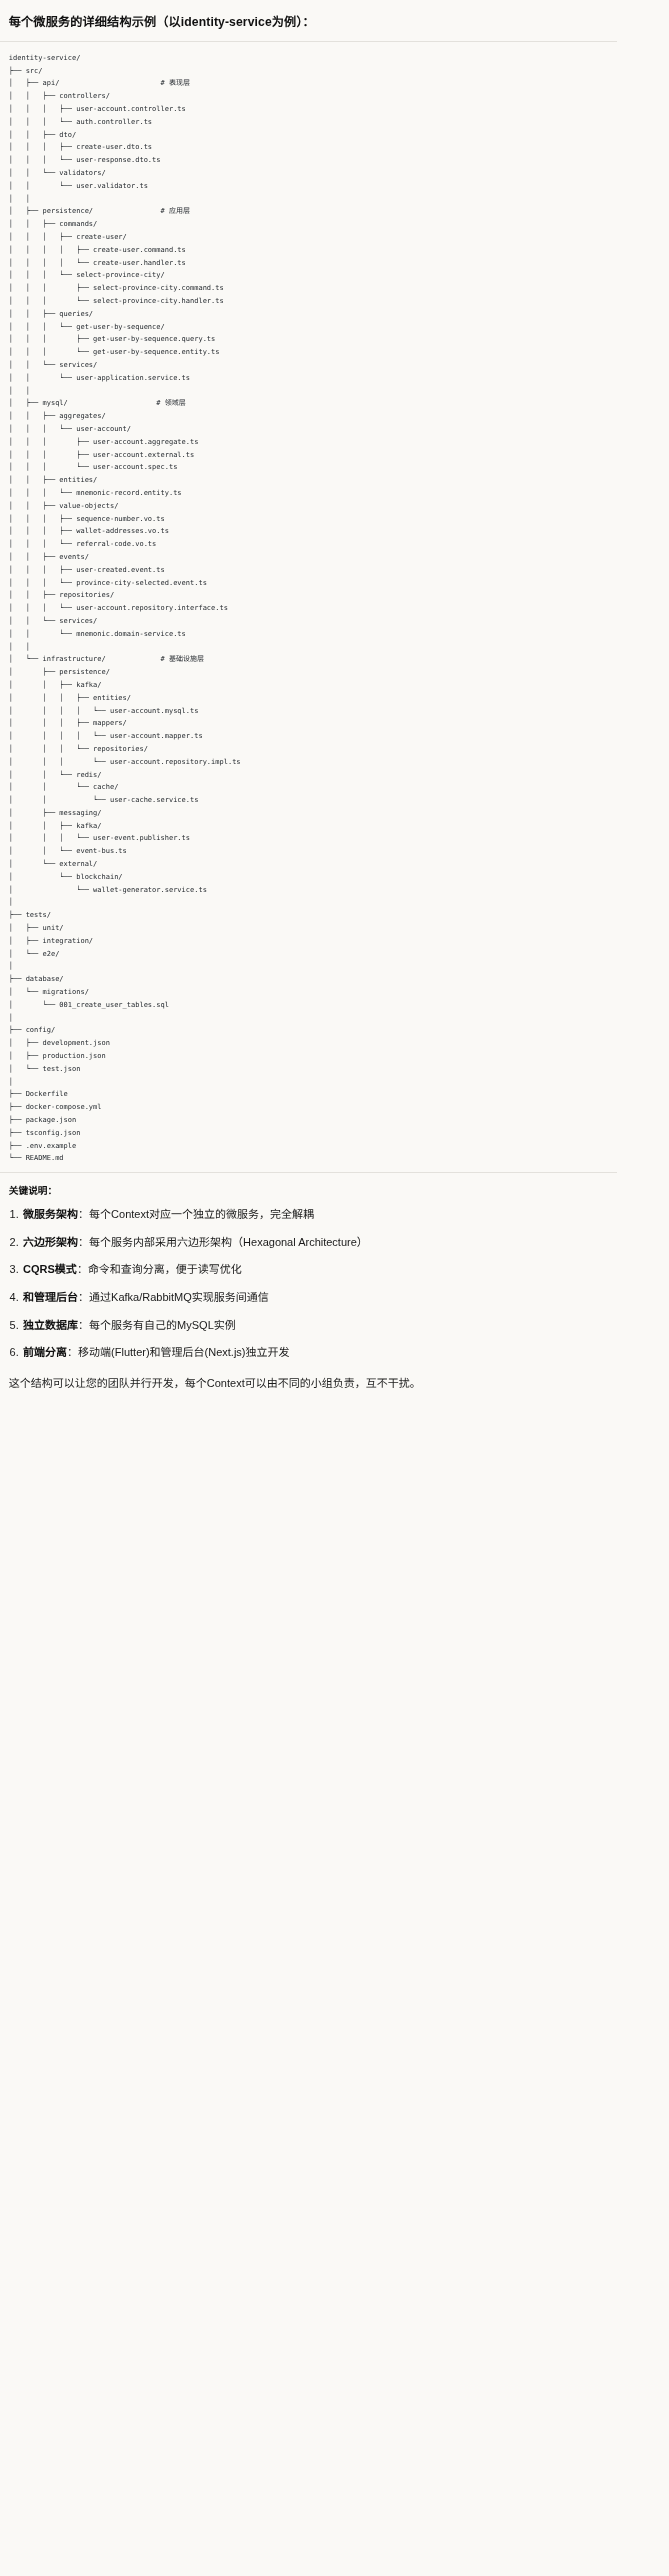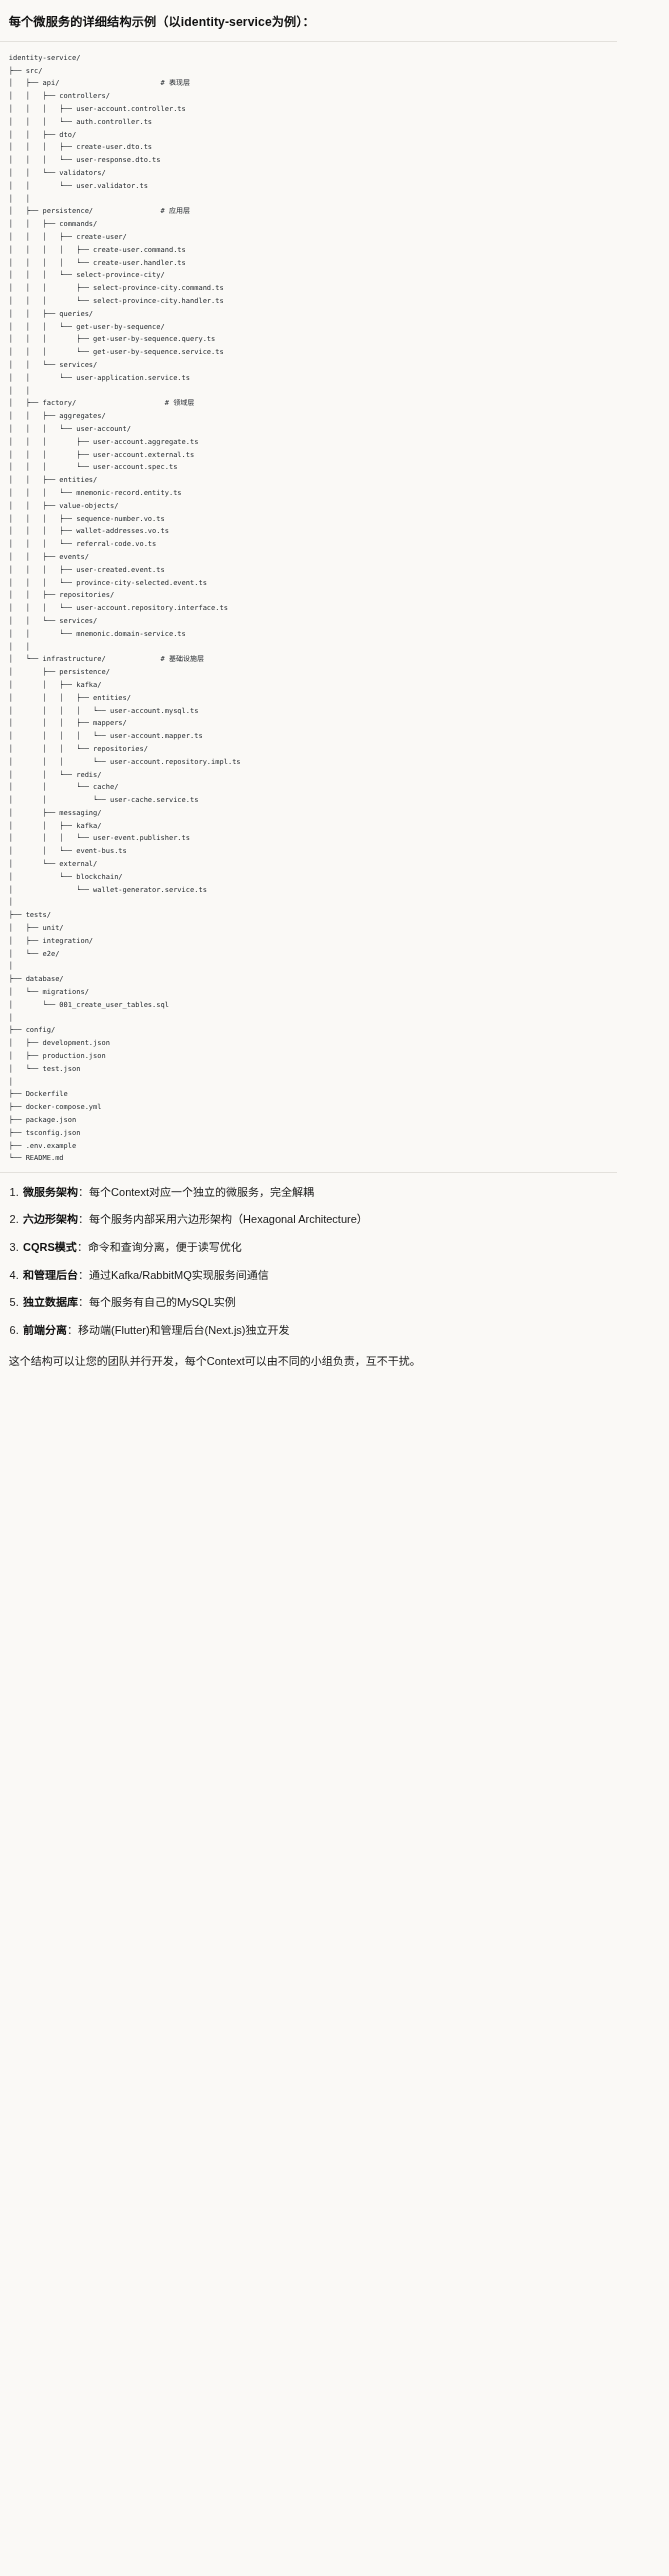--- a/index.html
+++ b/index.html
@@ -128,25 +128,25 @@
 <span><span>│   │   ├── commands/</span></span>
 <span><span>│   │   │   ├── create-user/</span></span>
 <span><span>│   │   │   │   ├── create-user.command.ts</span></span>
 <span><span>│   │   │   │   └── create-user.handler.ts</span></span>
 <span><span>│   │   │   └── select-province-city/</span></span>
 <span><span>│   │   │       ├── select-province-city.command.ts</span></span>
 <span><span>│   │   │       └── select-province-city.handler.ts</span></span>
 <span><span>│   │   ├── queries/</span></span>
 <span><span>│   │   │   └── get-user-by-sequence/</span></span>
 <span><span>│   │   │       ├── get-user-by-sequence.query.ts</span></span>
-<span><span>│   │   │       └── get-user-by-sequence.service.ts</span></span>
+<span><span>│   │   │       └── get-user-by-sequence.entity.ts</span></span>
 <span><span>│   │   └── services/</span></span>
 <span><span>│   │       └── user-application.service.ts</span></span>
 <span><span>│   │</span></span>
-<span><span>│   ├── factory/</span>                     <span class="cmt"># 领域层</span></span>
+<span><span>│   ├── mysql/</span>                     <span class="cmt"># 领域层</span></span>
 <span><span>│   │   ├── aggregates/</span></span>
 <span><span>│   │   │   └── user-account/</span></span>
 <span><span>│   │   │       ├── user-account.aggregate.ts</span></span>
 <span><span>│   │   │       ├── user-account.external.ts</span></span>
 <span><span>│   │   │       └── user-account.spec.ts</span></span>
 <span><span>│   │   ├── entities/</span></span>
 <span><span>│   │   │   └── mnemonic-record.entity.ts</span></span>
 <span><span>│   │   ├── value-objects/</span></span>
 <span><span>│   │   │   ├── sequence-number.vo.ts</span></span>
 <span><span>│   │   │   ├── wallet-addresses.vo.ts</span></span>
@@ -195,20 +195,21 @@
 <span><span>│</span></span>
 <span><span>├── Dockerfile</span></span>
 <span><span>├── docker-compose.yml</span></span>
 <span><span>├── package.json</span></span>
 <span><span>├── tsconfig.json</span></span>
 <span><span>├── .env.example</span></span>
 <span><span>└── README.md</span></span></pre>
   </section>
 
   <section class="notes-block">
+    <h2 class="notes-title">关键说明：</h2>
     <ol class="notes-list" id="notes-list">
         <li><span class="note-term">微服务架构</span><span class="note-sep">：</span><span class="note-desc">每个Context对应一个独立的微服务，完全解耦</span></li>
         <li><span class="note-term">六边形架构</span><span class="note-sep">：</span><span class="note-desc">每个服务内部采用六边形架构（Hexagonal Architecture）</span></li>
         <li><span class="note-term">CQRS模式</span><span class="note-sep">：</span><span class="note-desc">命令和查询分离，便于读写优化</span></li>
         <li><span class="note-term">和管理后台</span><span class="note-sep">：</span><span class="note-desc">通过Kafka/RabbitMQ实现服务间通信</span></li>
         <li><span class="note-term">独立数据库</span><span class="note-sep">：</span><span class="note-desc">每个服务有自己的MySQL实例</span></li>
         <li><span class="note-term">前端分离</span><span class="note-sep">：</span><span class="note-desc">移动端(Flutter)和管理后台(Next.js)独立开发</span></li>
       </ol>
     <p class="closing">这个结构可以让您的团队并行开发，每个Context可以由不同的小组负责，互不干扰。</p>
   </section>

